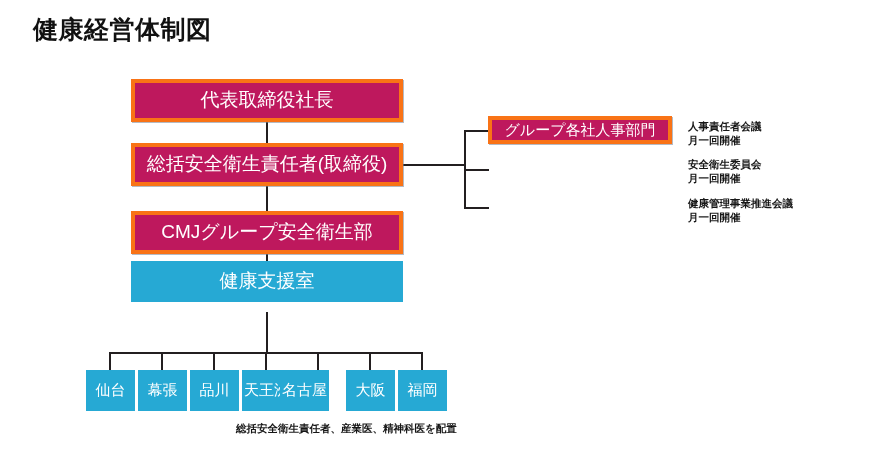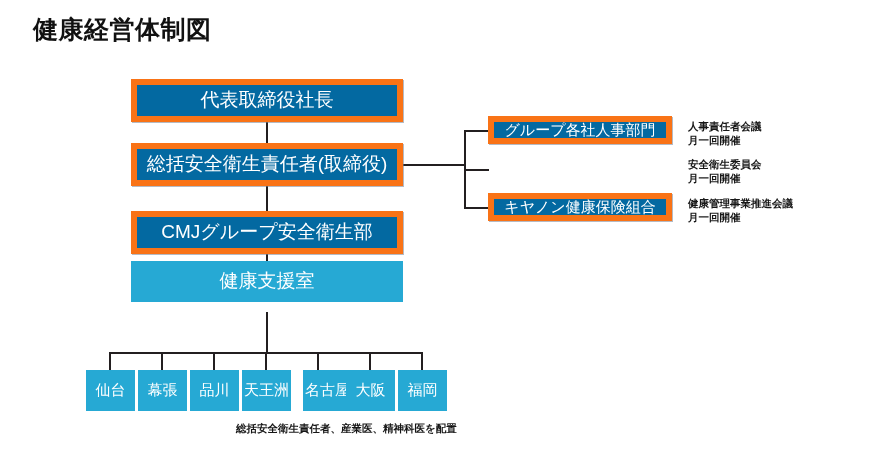--- a/index.html
+++ b/index.html
@@ -43,22 +43,22 @@
     display: flex;
     align-items: center;
     justify-content: center;
     color: #ffffff;
     white-space: nowrap;
     text-align: center;
     line-height: 1.1;
   }
 
   .node.dark {
-    background: #0369a1;
-    border: 6px solid #f97316;
+    background: #be185d;
+    border: 4px solid #f97316;
     box-shadow: 1px 1px 0 rgba(120,130,145,0.55);
   }
 
   .node.light {
     background: #26a9d4;
     border: none;
   }
 
   
   .spine {
@@ -156,38 +156,37 @@
 
   <div class="node dark spine n2">総括安全衛生責任者(取締役)</div>
 
   <div class="node dark spine n3">CMJグループ安全衛生部</div>
 
   <div class="node light spine n4">健康支援室</div>
 
   <div class="node dark side s1">グループ各社人事部門</div>
 
 
-  <div class="node dark side s3">キヤノン健康保険組合</div>
 
   <div class="side-note a1">
     <span>人事責任者会議</span>
     <span>月一回開催</span>
   </div>
   <div class="side-note a2">
     <span>安全衛生委員会</span>
     <span>月一回開催</span>
   </div>
   <div class="side-note a3">
     <span>健康管理事業推進会議</span>
     <span>月一回開催</span>
   </div>
 
   <div class="node light site" style="left:86px;">仙台</div>
   <div class="node light site" style="left:138px;">幕張</div>
   <div class="node light site" style="left:190px;">品川</div>
   <div class="node light site" style="left:242px;">天王洲</div>
-  <div class="node light site" style="left:280px;margin-left:23px;">名古屋</div>
+  <div class="node light site" style="left:280px;">名古屋</div>
   <div class="node light site" style="left:346px;">大阪</div>
   <div class="node light site" style="left:398px;">福岡</div>
 
   <div class="footnote">総括安全衛生責任者、産業医、精神科医を配置</div>
 
 </div>
 
 </body></html>

